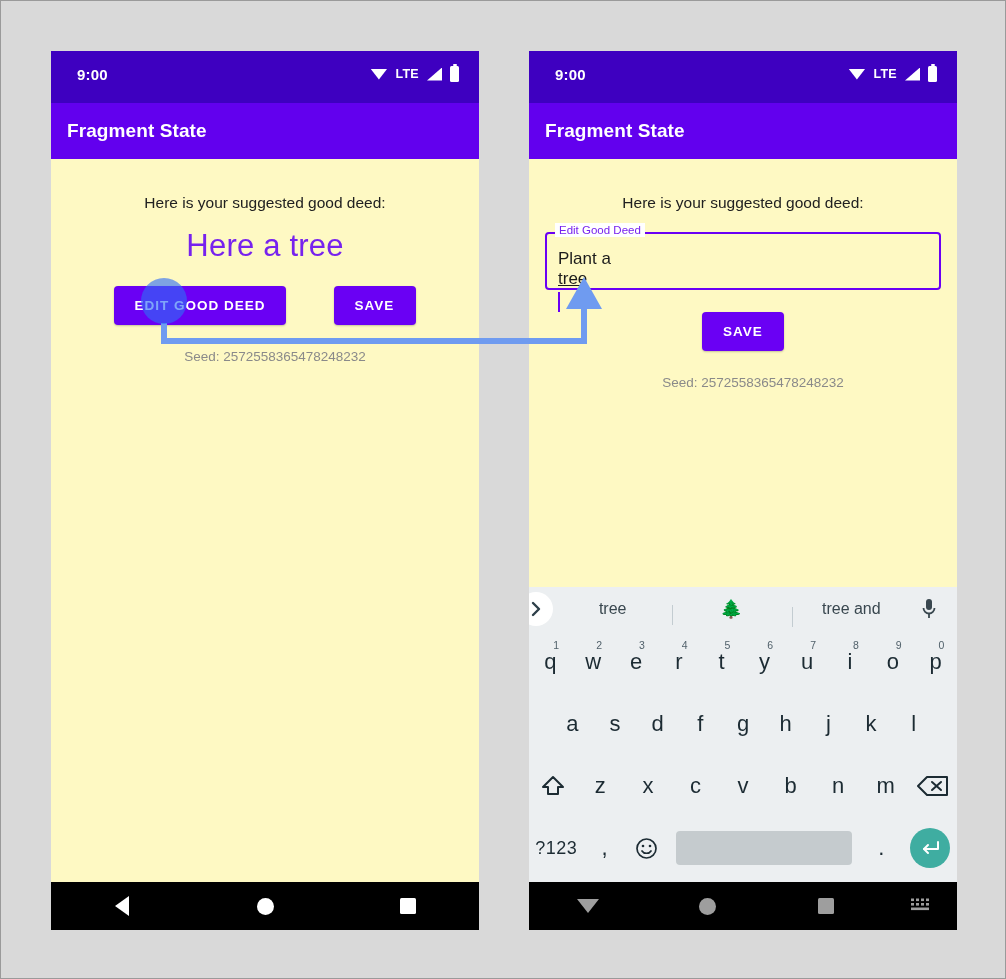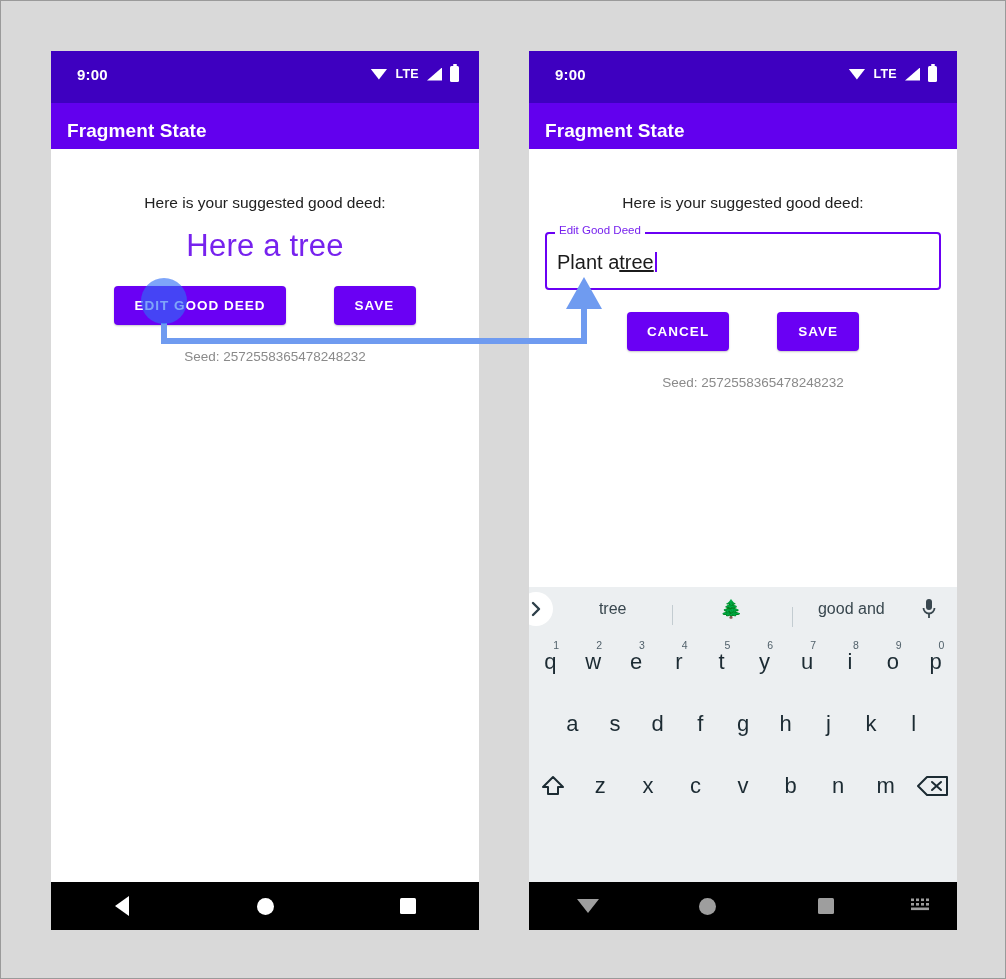--- a/index.html
+++ b/index.html
@@ -14,21 +14,21 @@
   }
   #canvas {
     position: absolute; left: 0; top: 0;
     width: 1006px; height: 979px;
     background: #d9d9d9;
     box-sizing: border-box;
     border: 1px solid #9a9a9a;
   }
   .phone {
     position: absolute;
-    background: #ffffff;
+    background: #fef9c3;
     overflow: hidden;
   }
   #phone-left  { left: 50px;  top: 50px; width: 428px; height: 879px; }
   #phone-right { left: 528px; top: 50px; width: 428px; height: 879px; }
 
   
   .statusbar {
     position: absolute; left: 0; top: 0; width: 100%; height: 52px;
     background: #3e00c0;
     color: #ffffff;
@@ -56,21 +56,21 @@
     width: 9px; height: 16px; background: #fff; border-radius: 1.5px;
     position: relative;
   }
   .ico-battery::before {
     content: ""; position: absolute; left: 2.5px; top: -2.5px;
     width: 4px; height: 2.5px; background: #fff; border-radius: 1px;
   }
 
   
   .appbar {
-    position: absolute; left: 0; top: 52px; width: 100%; height: 46px;
+    position: absolute; left: 0; top: 52px; width: 100%; height: 56px;
     background: #6200ee;
   }
   .appbar-title {
     position: absolute; left: 16px; top: 17px;
     color: #ffffff; font-size: 19px; font-weight: bold; letter-spacing: .1px;
   }
 
   
   .content { position: absolute; left: 0; top: 108px; width: 100%; }
   .suggest-label {
@@ -112,22 +112,22 @@
     box-sizing: border-box;
   }
   .textfield-notch {
     position: absolute; left: 10px; top: -9px;
     background: #ffffff; padding: 0 4px;
     font-size: 11.5px; color: #7722ee;
     line-height: 14px;
   }
   .textfield-value {
     position: absolute; left: 12px; top: 17px;
-    font-size: 20px; color: #1b1b1b;
-    display: flex; align-items: baseline;
+    font-size: 17px; color: #1b1b1b;
+    display: flex; align-items: baseline; flex-direction: column;
   }
   .composing { text-decoration: underline; }
   .caret {
     display: inline-block; width: 2px; height: 20px;
     background: #6a00f4; margin-left: 1px;
     position: relative; top: 3px;
   }
 
   
   .touch-dot {
@@ -298,38 +298,37 @@
         <div class="textfield-box"></div>
         <div class="textfield-notch">Edit Good Deed</div>
         <div class="textfield-value">
           <span>Plant a </span>
             <span class="composing">tree</span>
             <span class="caret"></span>
         </div>
       </div>
 
       <div class="btn-row">
-        <button class="btn">CANCEL</button>
         <button class="btn">SAVE</button>
       </div>
 
       <div class="seed-text">Seed: 2572558365478248232</div>
     </div>
 
     <div class="keyboard">
 
       <div class="sugg-bar">
         <div class="sugg-expand">
           <svg width="11" height="16" viewBox="0 0 11 16">
             <path d="M2 2 L8 8 L2 14" fill="none" stroke="#2d3f49" stroke-width="2.4" stroke-linecap="round" stroke-linejoin="round"></path>
           </svg>
         </div>
         <div class="sugg-item">tree</div>
         <div class="sugg-item sugg-emoji">🌲</div>
-        <div class="sugg-item">good and</div>
+        <div class="sugg-item">tree and</div>
         <div class="sugg-mic">
           <svg width="16" height="22" viewBox="0 0 16 22">
             <rect x="5" y="1" width="6" height="11" rx="3" fill="#39474f"></rect>
             <path d="M2.5 10 a5.5 5.5 0 0 0 11 0" fill="none" stroke="#39474f" stroke-width="1.8"></path>
             <line x1="8" y1="15.5" x2="8" y2="20" stroke="#39474f" stroke-width="1.8"></line>
           </svg>
         </div>
       </div>
 
       <div class="kb-rows">
@@ -404,20 +403,42 @@
           <div class="key">m</div>
           <div class="key key-wide">
             <svg width="32" height="22" viewBox="0 0 32 22">
               <path d="M10 2 L30 2 L30 20 L10 20 L1 11 Z" fill="none" stroke="#1c2b33" stroke-width="2" stroke-linejoin="round"></path>
               <line x1="15" y1="7" x2="24" y2="15" stroke="#1c2b33" stroke-width="2" stroke-linecap="round"></line>
               <line x1="24" y1="7" x2="15" y2="15" stroke="#1c2b33" stroke-width="2" stroke-linecap="round"></line>
             </svg>
           </div>
         </div>
 
+        <div class="kb-row kb-row-4">
+          <div class="key key-sym key-wide">?123</div>
+          <div class="key">,</div>
+          <div class="key">
+            <svg width="23" height="23" viewBox="0 0 23 23">
+              <circle cx="11.5" cy="11.5" r="9.5" fill="none" stroke="#1c2b33" stroke-width="1.7"></circle>
+              <circle cx="8" cy="9" r="1.3" fill="#1c2b33"></circle>
+              <circle cx="15" cy="9" r="1.3" fill="#1c2b33"></circle>
+              <path d="M7 14 a5 4 0 0 0 9 0" fill="none" stroke="#1c2b33" stroke-width="1.7" stroke-linecap="round"></path>
+            </svg>
+          </div>
+          <div class="key key-space"></div>
+          <div class="key">.</div>
+          <div class="key key-enter">
+            <div class="enter-circle">
+              <svg width="22" height="18" viewBox="0 0 22 18">
+                <path d="M19 3 L19 10 L5 10" fill="none" stroke="#ffffff" stroke-width="2" stroke-linecap="round" stroke-linejoin="round"></path>
+                <path d="M9 6 L5 10 L9 14" fill="none" stroke="#ffffff" stroke-width="2" stroke-linecap="round" stroke-linejoin="round"></path>
+              </svg>
+            </div>
+          </div>
+        </div>
 
       </div>
     </div>
 
     <div class="navbar">
       <div class="nav-slot">
           <div class="nav-down"></div>
         </div>
       <div class="nav-slot">
           <div class="nav-home-grey"></div>

